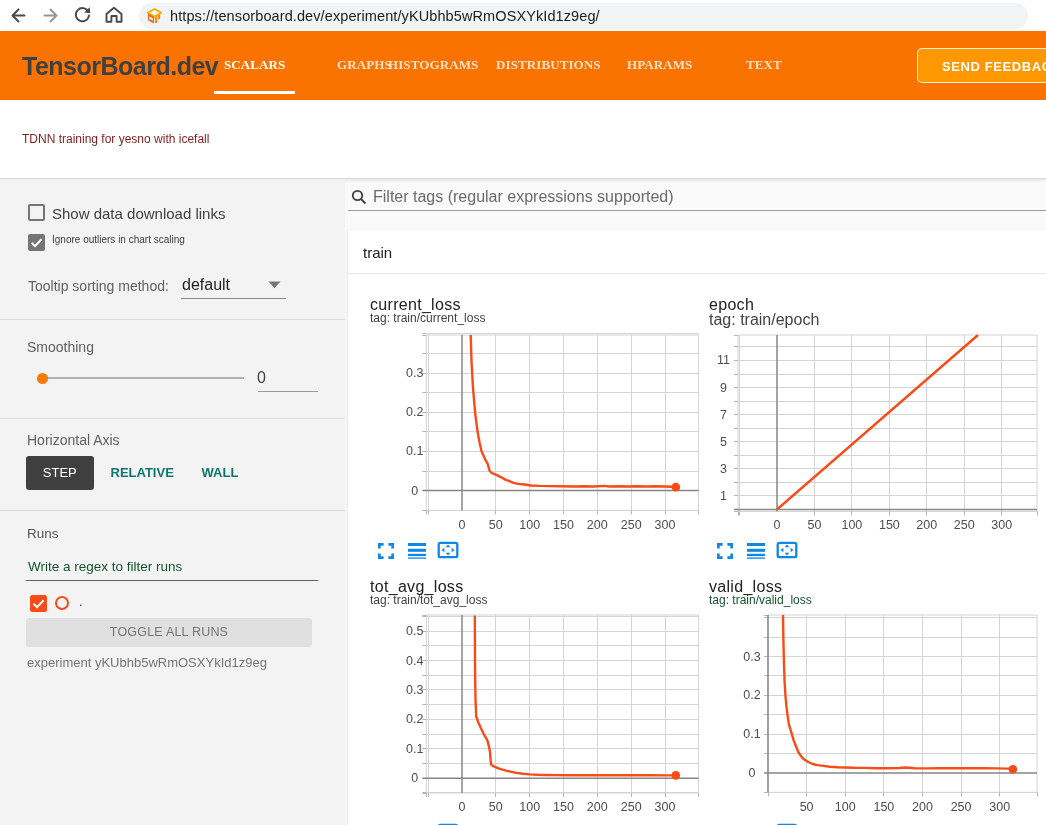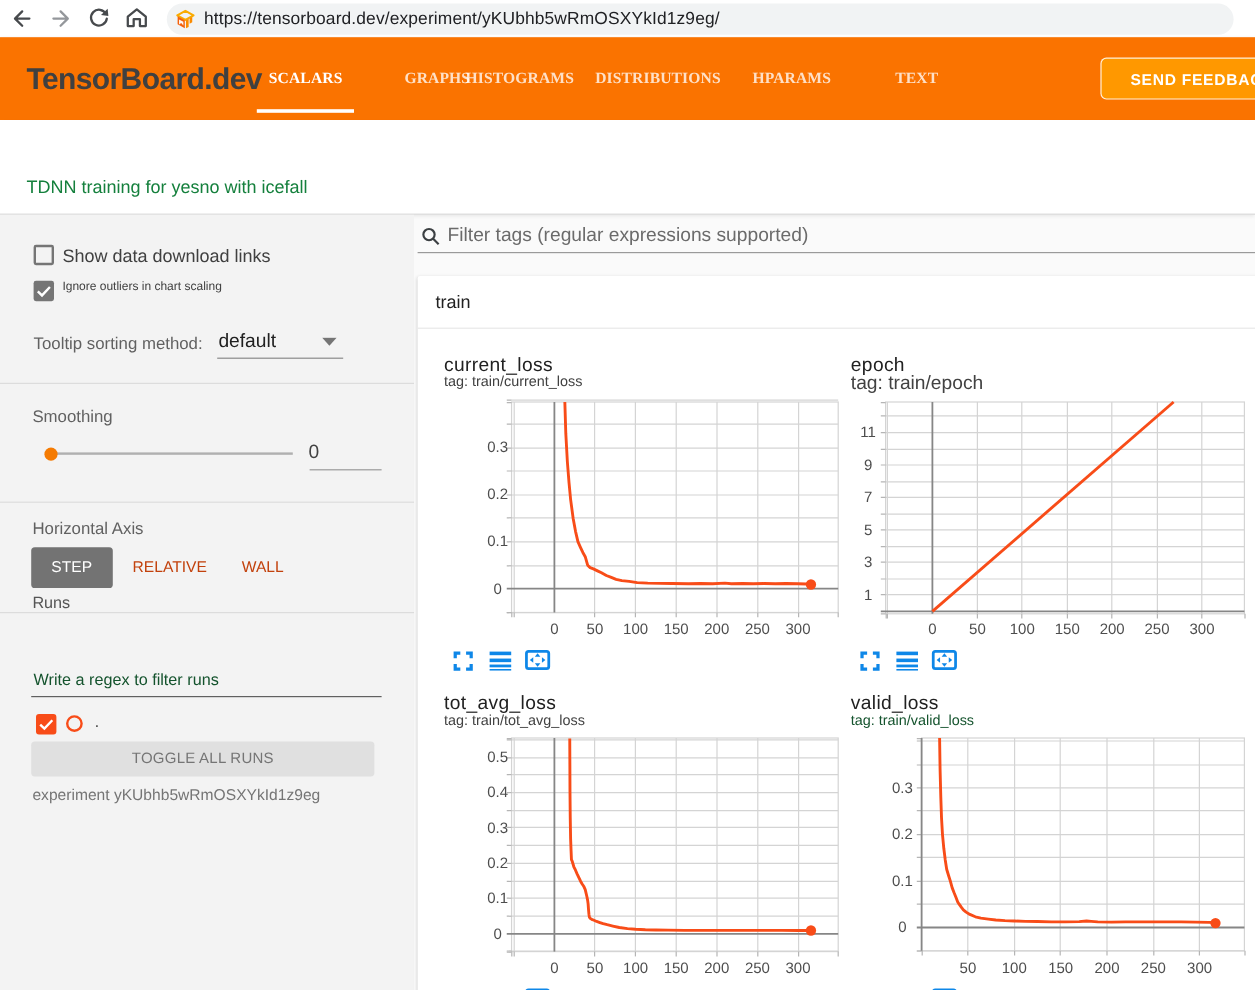--- a/index.html
+++ b/index.html
@@ -40,21 +40,21 @@
  <span class="abs" style="left:309px;margin-left:28px;">GRAPHS</span>
  <span class="abs" style="left:388px;">HISTOGRAMS</span>
  <span class="abs" style="left:496px;">DISTRIBUTIONS</span>
  <span class="abs" style="left:627px;">HPARAMS</span>
  <span class="abs" style="left:698px;margin-left:48px;">TEXT</span>
 </div>
 <div class="abs" style="left:214px;top:91px;width:81px;height:3px;background:#ffffff;"></div>
 <div class="abs" style="left:917px;top:48px;width:160px;height:35px;border:1px solid rgba(255,255,255,0.85);border-radius:5px;background:#ff9800;color:#ffffff;font-size:13px;font-weight:bold;letter-spacing:0.6px;line-height:35px;padding-left:24px;box-sizing:border-box;">SEND FEEDBACK</div>
 
 <div class="abs" style="left:0;top:100px;width:1046px;height:78px;background:#ffffff;border-bottom:1px solid #d8d8d8;box-shadow:0 2px 3px rgba(0,0,0,0.07);"></div>
-<div class="abs" style="left:22px;top:148px;font-size:15px;color:#15803d;">TDNN training for yesno with icefall</div>
+<div class="abs" style="left:22px;top:132px;font-size:12px;color:#7f1d1d;">TDNN training for yesno with icefall</div>
 
 <div class="abs" style="left:0;top:179px;width:345px;height:646px;background:#f3f3f3;"></div>
 
 <div class="abs" style="left:28px;top:204px;width:13px;height:13px;border:2px solid #757575;border-radius:2px;background:#f3f3f3;"></div>
 <div class="abs" style="left:52px;top:204.5px;font-size:15px;color:#404040;">Show data download links</div>
 
 <div class="abs" style="left:28px;top:233.5px;width:17px;height:17px;border-radius:2px;background:#757575;"></div>
 <svg class="abs" style="left:28px;top:233.5px" width="17" height="17">
     <path d="M3.5 8.8 L7 12.2 L13.6 5.2" stroke="#ffffff" stroke-width="2" fill="none"></path>
   </svg>
@@ -69,25 +69,25 @@
 <div class="abs" style="left:0;top:319px;width:345px;height:1px;background:#dcdcdc;"></div>
 
 <div class="abs" style="left:27px;top:339px;font-size:14px;color:#616161;">Smoothing</div>
 <div class="abs" style="left:42px;top:377px;width:202px;height:2px;background:#b0b0b0;"></div>
 <div class="abs" style="left:36.7px;top:372.5px;width:11px;height:11px;border-radius:50%;background:#f57b02;"></div>
 <div class="abs" style="left:257px;top:369px;font-size:16px;color:#424242;">0</div>
 <div class="abs" style="left:258px;top:391px;width:60px;height:1px;background:#9a9a9a;"></div>
 <div class="abs" style="left:0;top:418px;width:345px;height:1px;background:#dcdcdc;"></div>
 
 <div class="abs" style="left:27px;top:432px;font-size:14px;color:#616161;">Horizontal Axis</div>
-<div class="abs" style="left:26px;top:455.5px;width:67.5px;height:34px;background:#737373;border-radius:3px;color:#ffffff;font-size:13px;text-align:center;line-height:34px;letter-spacing:0px;">STEP</div>
-<div class="abs" style="left:110.5px;top:455.5px;width:230px;height:34px;font-size:13px;color:#c2410c;line-height:34px;letter-spacing:0px;">RELATIVE<span style="position:absolute;left:91px;">WALL</span></div>
+<div class="abs" style="left:26px;top:455.5px;width:67.5px;height:34px;background:#404040;border-radius:3px;color:#ffffff;font-size:13px;text-align:center;line-height:34px;letter-spacing:0px;">STEP</div>
+<div class="abs" style="left:110.5px;top:455.5px;width:230px;height:34px;font-size:13px;color:#0f766e;line-height:34px;letter-spacing:0px;font-weight:bold;">RELATIVE<span style="position:absolute;left:91px;">WALL</span></div>
 <div class="abs" style="left:0;top:509.5px;width:345px;height:1px;background:#dcdcdc;"></div>
 
-<div class="abs" style="left:27px;top:495px;font-size:13.5px;color:#555555;">Runs</div>
+<div class="abs" style="left:27px;top:526px;font-size:13.5px;color:#555555;">Runs</div>
 <div class="abs" style="left:28px;top:559px;font-size:13.5px;color:#14532d;">Write a regex to filter runs</div>
 <div class="abs" style="left:26px;top:580px;width:292px;height:1.2px;background:#606060;"></div>
 <div class="abs" style="left:30px;top:595px;width:17px;height:17px;border-radius:2.5px;background:#f84c18;"></div>
 <svg class="abs" style="left:30px;top:595px" width="17" height="17">
     <path d="M3.5 8.8 L7 12.2 L13.6 5.2" stroke="#ffffff" stroke-width="2" fill="none"></path>
   </svg>
 <div class="abs" style="left:55.4px;top:596.3px;width:10px;height:10px;border-radius:50%;border:2.1px solid #f84c18;"></div>
 <div class="abs" style="left:79px;top:594px;font-size:13px;color:#3c3c3c;">.</div>
 <div class="abs" style="left:26px;top:618px;width:286px;height:29px;background:#e0e0e0;border-radius:3px;color:#757575;font-size:12.5px;text-align:center;line-height:29px;letter-spacing:0.2px;">TOGGLE ALL RUNS</div>
 <div class="abs" style="left:27px;top:655px;font-size:13px;color:#757575;">experiment yKUbhb5wRmOSXYkId1z9eg</div>

